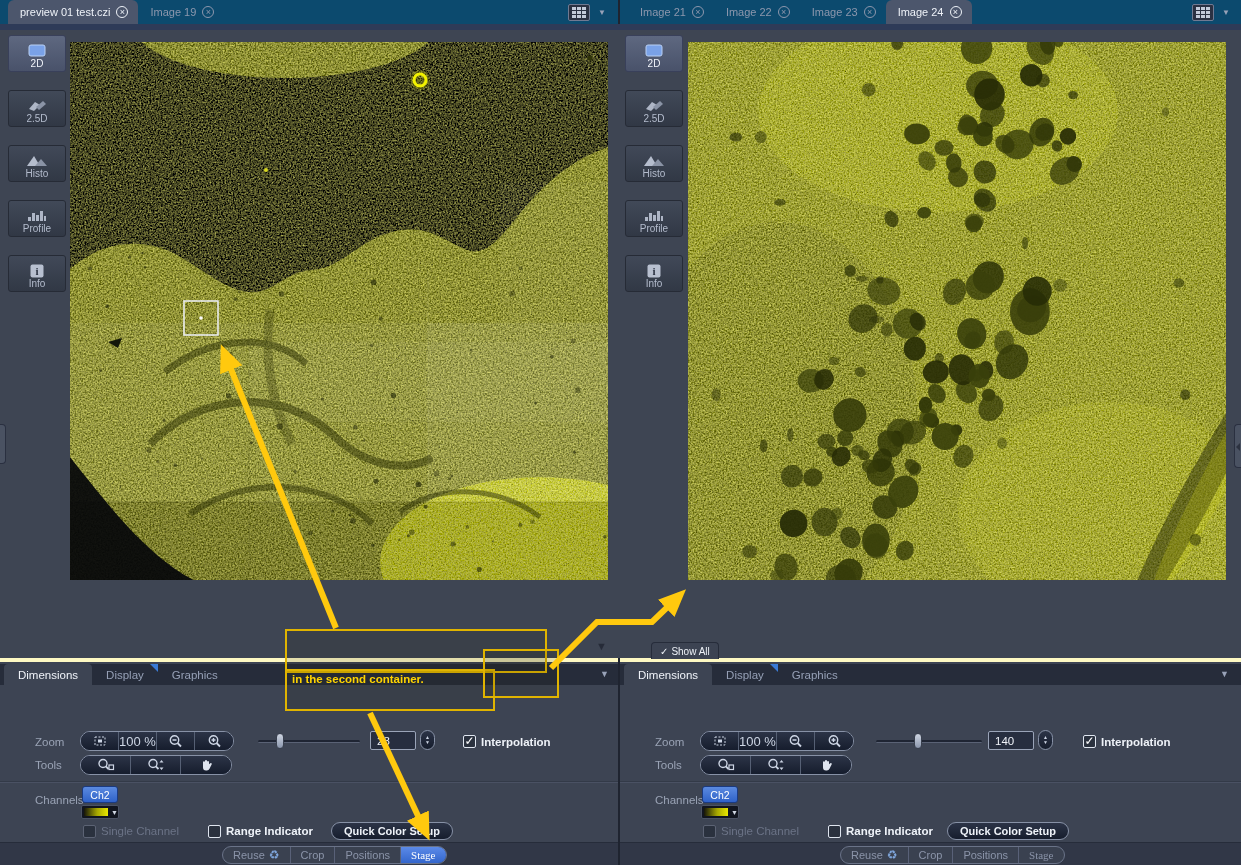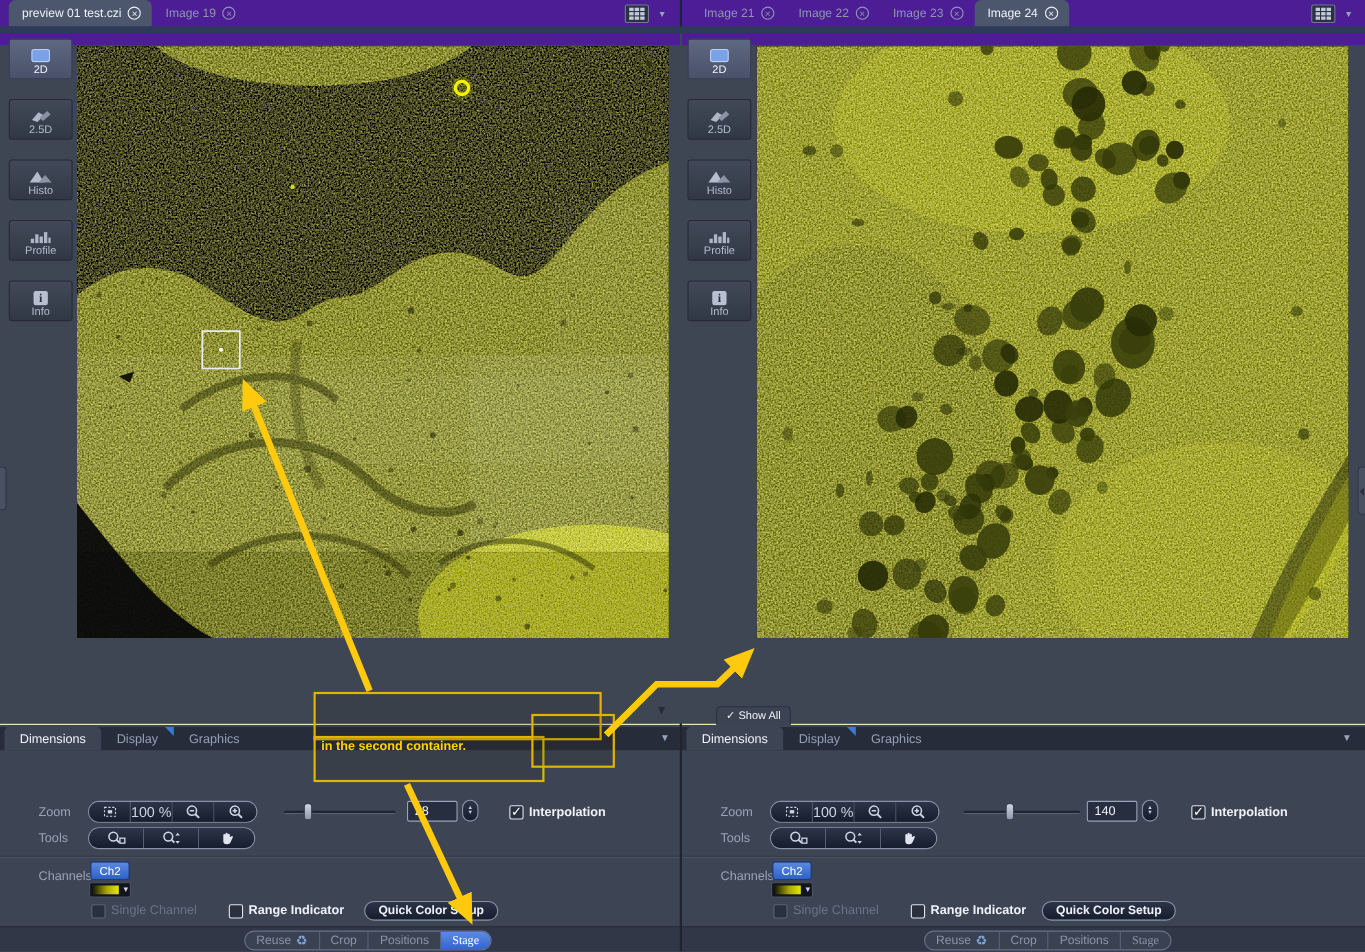--- a/index.html
+++ b/index.html
@@ -2,21 +2,21 @@
 <html><head>
 <meta charset="utf-8">
 <style>
   * { margin:0; padding:0; box-sizing:border-box; }
   html,body { width:1241px; height:865px; overflow:hidden; background:#3e4553;
     font-family:"Liberation Sans", sans-serif; -webkit-font-smoothing:antialiased; }
   .abs { position:absolute; }
   #stage { position:relative; width:1241px; height:865px; background:#3e4553; }
 
   
-  .tabbar { position:absolute; top:0; height:41px; background:#4c1d95; }
+  .tabbar { position:absolute; top:0; height:24px; background:#0c4a6e; }
   .tabbar .tabs { display:flex; height:24px; align-items:flex-end; padding-left:8px; }
   .dtab { height:24px; display:flex; align-items:center; gap:6px; padding:0 10px 0 12px;
     font-size:11px; color:#8d97ad; border-radius:6px 6px 0 0; cursor:pointer; }
   .dtab.active { background:#4c566c; color:#eef2f8; }
   .closec { width:12px; height:12px; border:1px solid currentColor; border-radius:50%;
     font-size:9px; line-height:10px; text-align:center; display:inline-block; }
   .bluestrip { position:absolute; top:24px; left:0; width:1241px; height:6px; background:#2e3b58; }
   .gridbtn { position:absolute; top:4px; width:22px; height:17px; display:grid;
     grid-template-columns:repeat(3,4px); grid-template-rows:repeat(3,3px); gap:1px;
     align-content:center; justify-content:center; border:1px solid #707a92; border-radius:2px; background:#2a3142; }
@@ -34,21 +34,21 @@
   .sicon { height:15px; display:flex; align-items:center; justify-content:center; }
 
   
   .imgbox { position:absolute; top:42px; width:538px; height:538px; background:#060604; cursor:crosshair; }
   .imgbox svg { display:block; }
 
   
   .edgeh { position:absolute; background:#4a5262; border:1px solid #2a3040; }
 
   
-  .bpanel { position:absolute; top:658px; width:618px; height:207px; background:#3d4453; border-top:1px solid #fef9c3; }
+  .bpanel { position:absolute; top:658px; width:618px; height:207px; background:#3d4453; border-top:4px solid #fef9c3; }
   .ptabs { position:absolute; top:2px; left:0; right:0; height:21px; background:#262c3a; display:flex; align-items:flex-end; padding-left:4px; }
   .ptab { position:relative; height:21px; padding:0 14px; display:flex; align-items:center;
     font-size:11.5px; color:#96a0b6; border-radius:4px 4px 0 0; cursor:pointer; }
   .ptab.active { background:#3d4453; color:#f0f3f9; }
   .ptab .corner { position:absolute; top:0; right:0; width:0; height:0;
     border-left:8px solid transparent; border-top:8px solid #3a7bd5; }
   .pcaret { position:absolute; top:7px; font-size:9px; color:#98a2b8; cursor:pointer; }
 
   .plabel { position:absolute; font-size:11.5px; color:#9aa3b5; }
   .pillgroup { position:absolute; display:flex; background:#141b2a; border:1px solid #8791a6;

